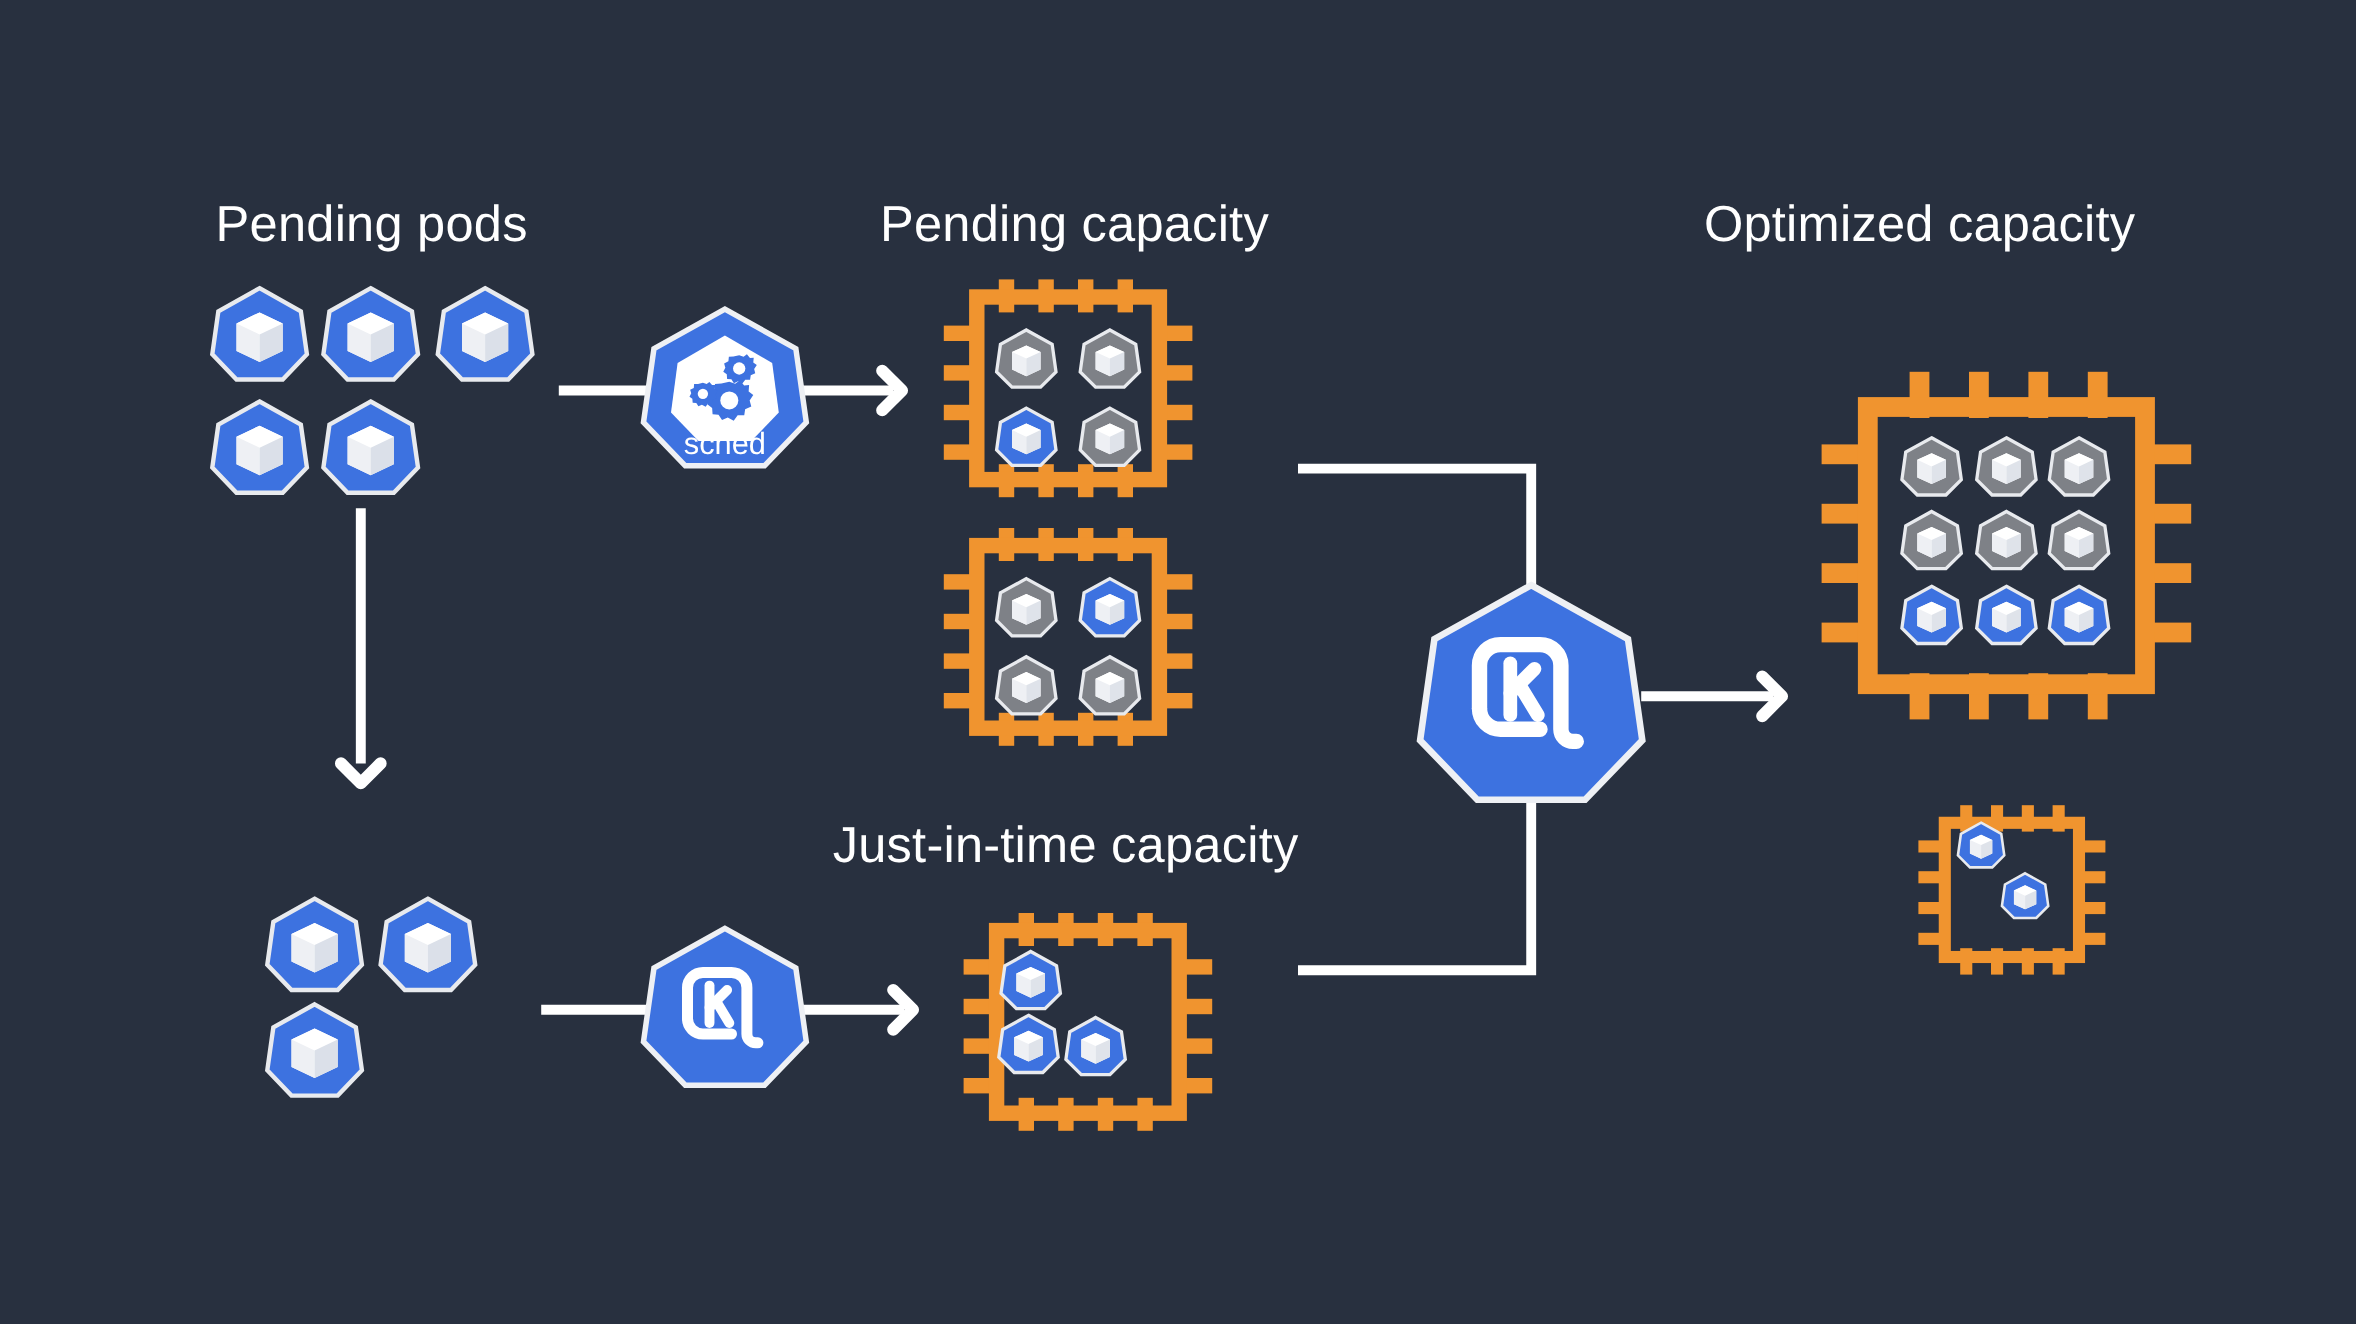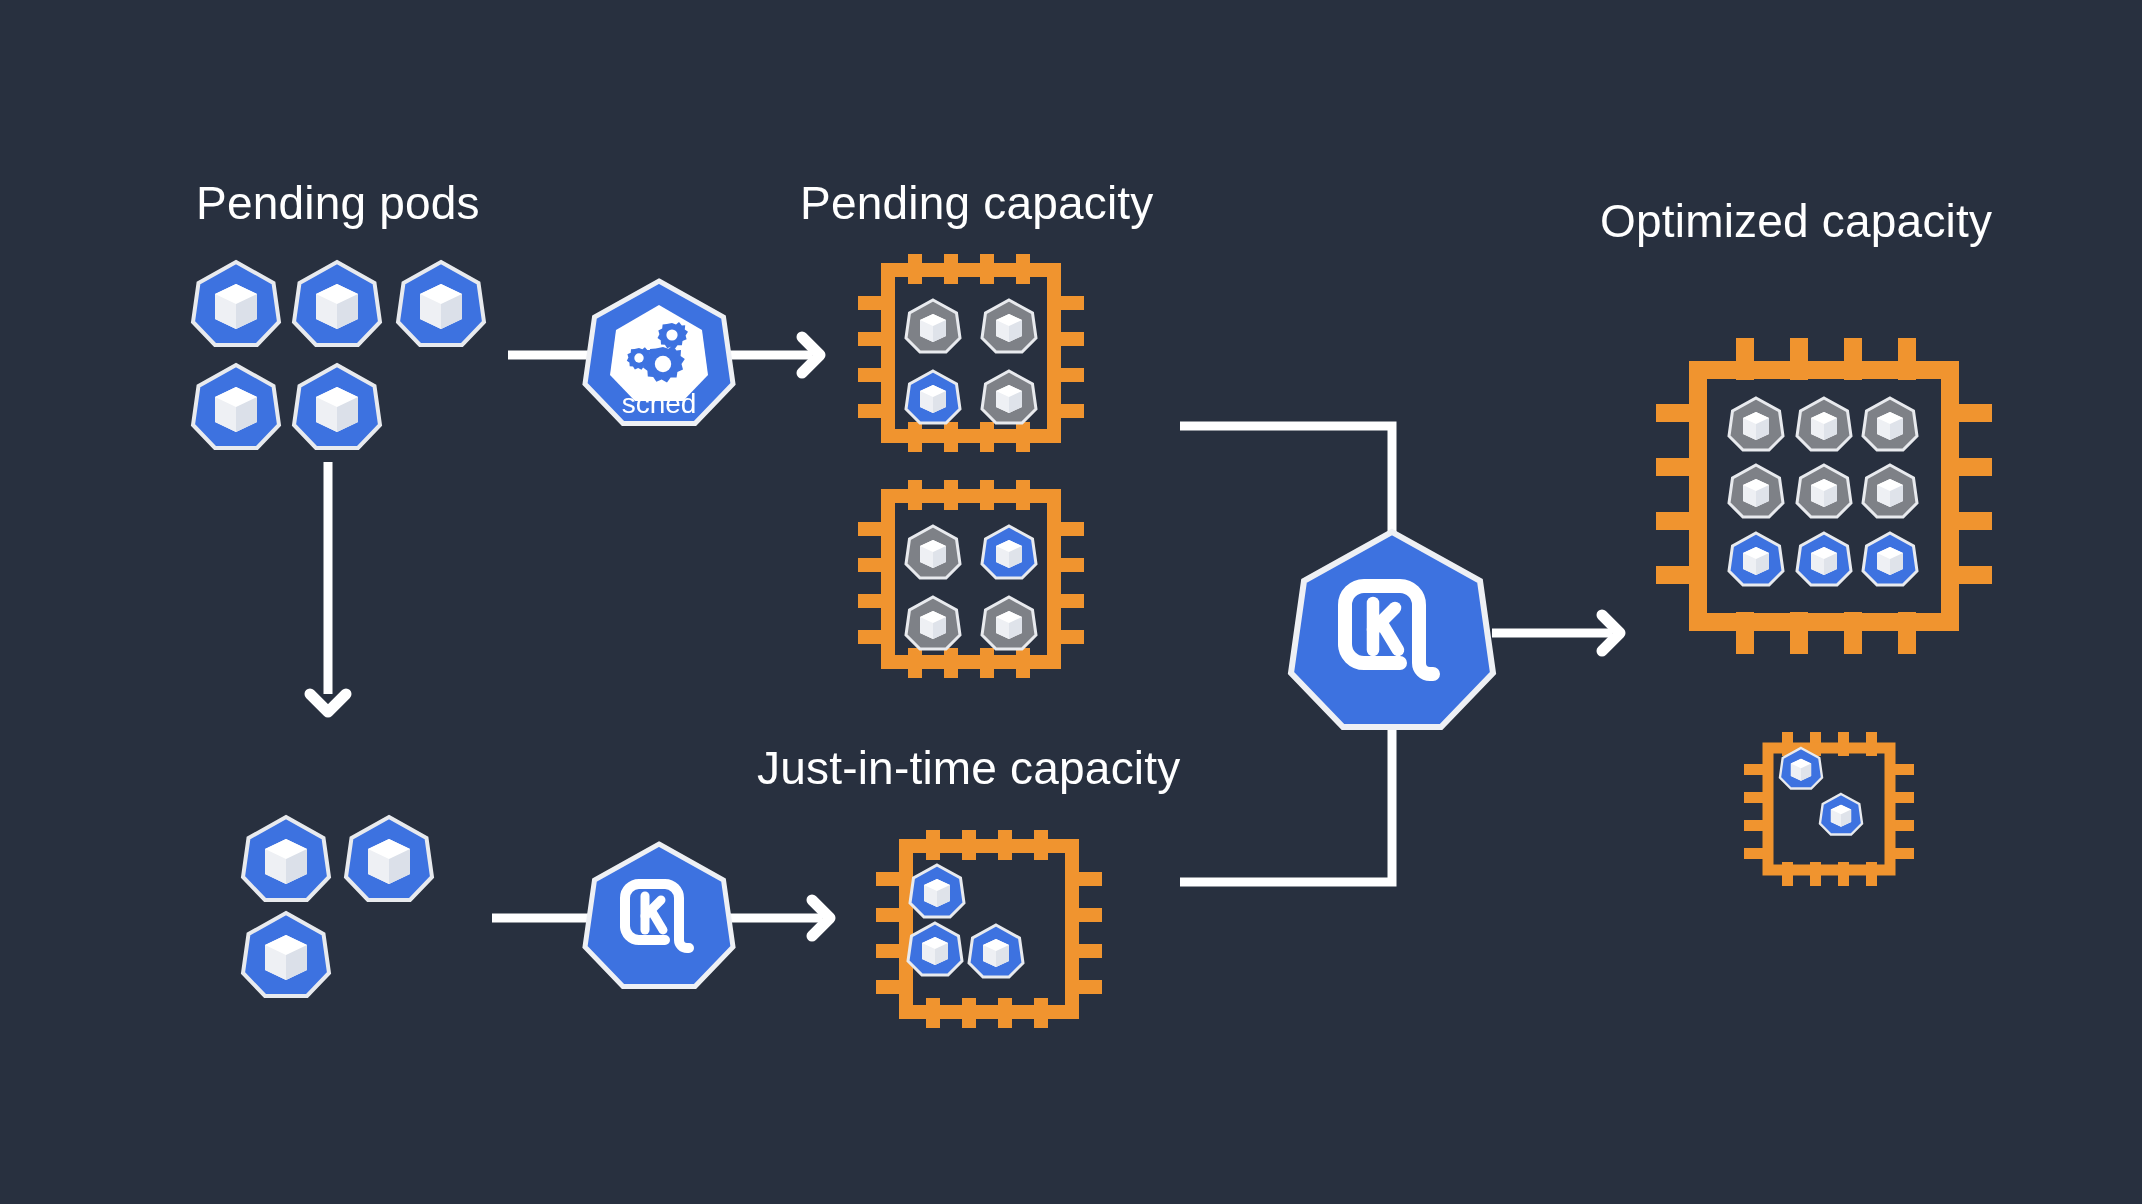--- a/index.html
+++ b/index.html
@@ -343,18 +343,18 @@
         <path d="M-19,-3 L3,-25" fill="none" stroke="#ffffff" stroke-width="12.5" stroke-linecap="round"></path>
         <path d="M-11,-11 L6,17" fill="none" stroke="#ffffff" stroke-width="12.5" stroke-linecap="round"></path>
       </g>
     </g>
   </svg>
 
   <div class="lbl" style="left:196px;top:180px;">Pending pods</div>
 
   <div class="lbl" style="left:800px;top:180px;">Pending capacity</div>
 
-  <div class="lbl" style="left:1600px;top:180px;margin-top:18px;">Optimized capacity</div>
+  <div class="lbl" style="left:1549px;top:180px;">Optimized capacity</div>
 
 
   <div class="lbl" style="left:757px;top:745px;">Just-in-time capacity</div>
 
 </div>
 
 </body></html>

